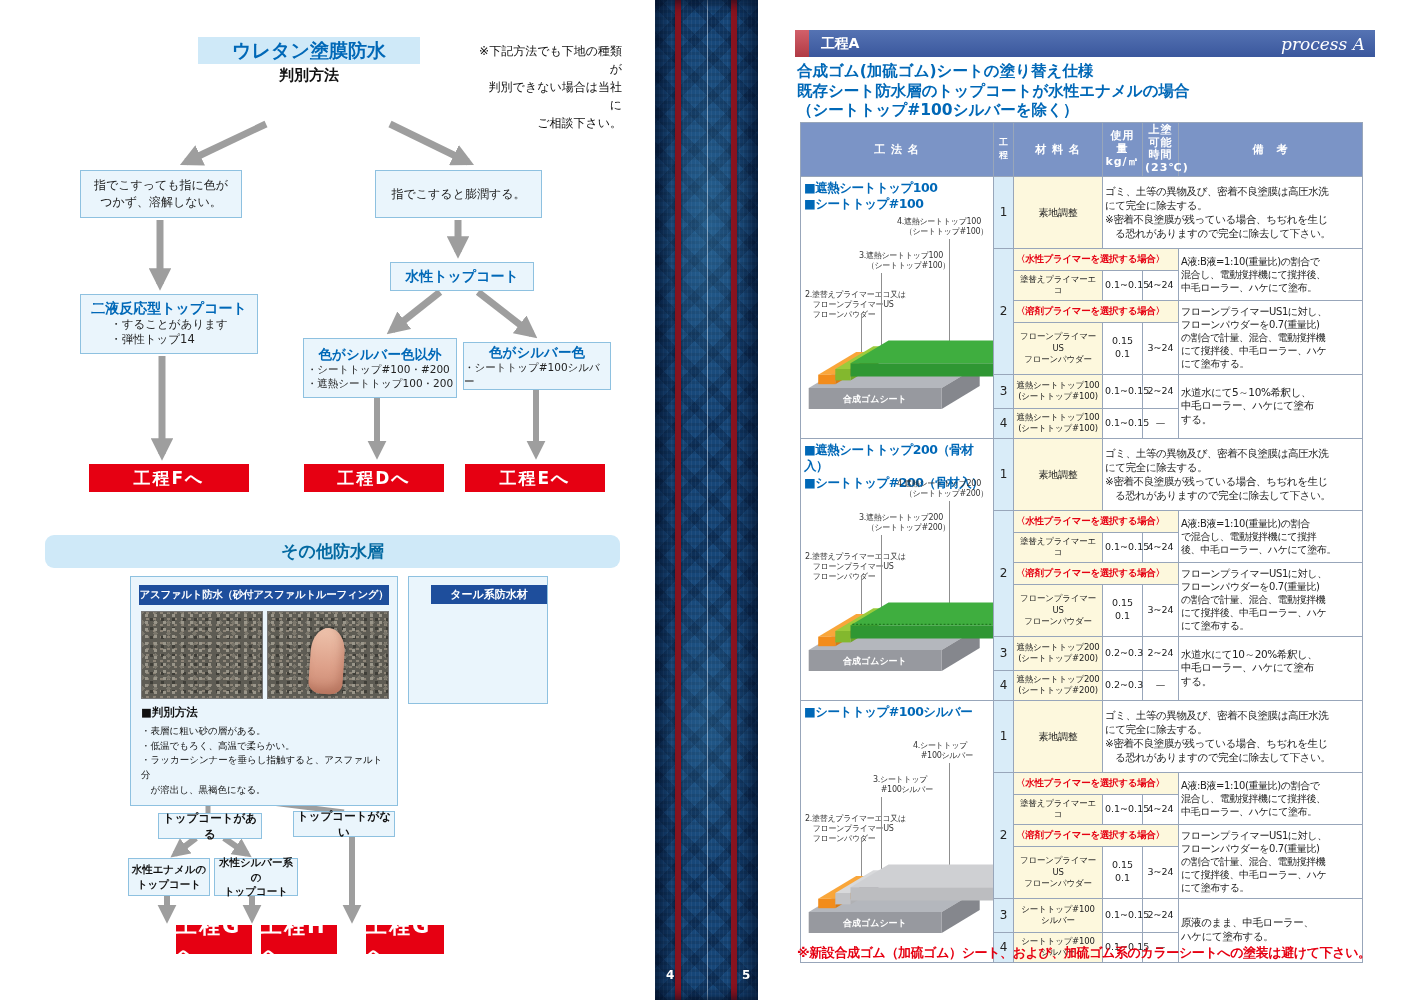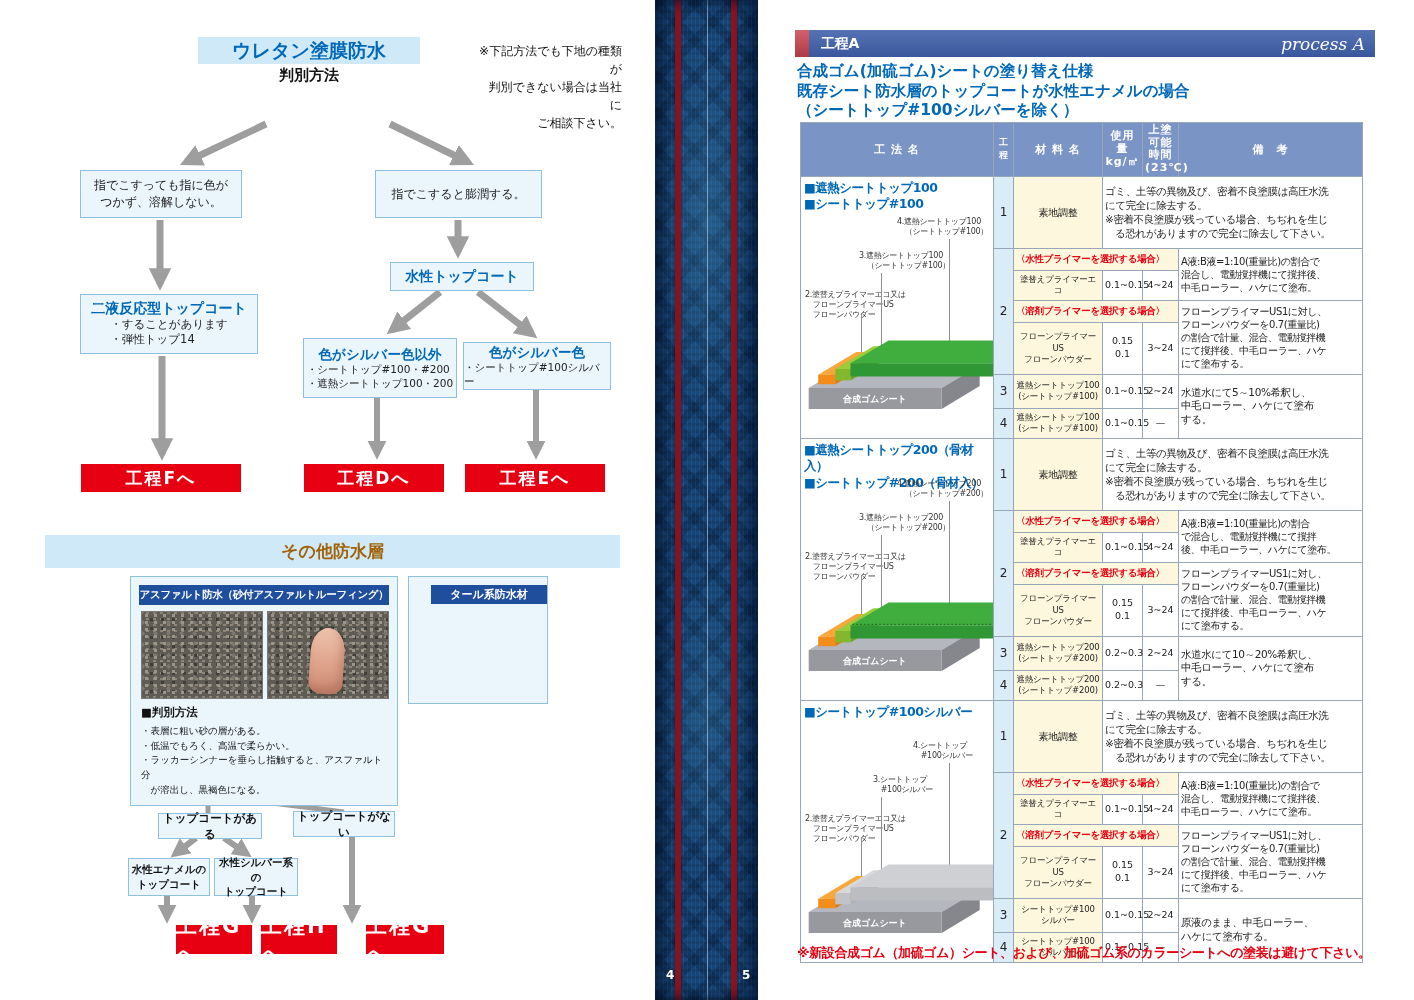--- a/index.html
+++ b/index.html
@@ -21,22 +21,22 @@
   .btitle{color:#0068b7;font-weight:bold;font-size:14px;line-height:1.2;}
   .btitle.sm{font-size:13.5px;}
   .bitems{font-size:10.5px;text-align:left;line-height:1.35;color:#222;}
   .bbold{font-weight:bold;font-size:11.5px;color:#111;}
 
   .redbox{position:absolute;background:#e60012;color:#fff;font-weight:bold;display:flex;
           align-items:center;justify-content:center;letter-spacing:2px;}
   .redbox.lg{font-size:17px;}
   .redbox.md{font-size:21px;margin-left:48px;}
 
-  .sec-bar{left:45px;top:535px;width:575px;height:33px;background:#cfe9f8;color:#a16207;
-           font-weight:bold;font-size:17px;display:flex;align-items:center;justify-content:center;}
+  .sec-bar{left:45px;top:535px;width:575px;height:33px;background:#cfe9f8;color:#0369a1;
+           font-weight:bold;font-size:17px;display:flex;align-items:center;justify-content:center;border-radius:9px;}
 
   .asphalt-box{left:130px;top:576px;width:266px;height:228px;background:#eaf5fc;border:1px solid #8ec1e0;}
   .dk-header{position:absolute;background:#1e4e9c;color:#fff;font-weight:bold;display:flex;
              align-items:center;justify-content:center;}
   .aph-h{left:8px;top:8px;width:250px;height:20px;font-size:10.5px;letter-spacing:-0.3px;}
   .photo{position:absolute;width:120px;height:86px;background-color:#5e5c54;border:1px solid #777;
     background-image:
       radial-gradient(circle,#9a968a 0 1.5px,transparent 1.6px),
       radial-gradient(circle,#3f3e38 0 1.5px,transparent 1.6px),
       radial-gradient(circle,#7b776c 0 2px,transparent 2.1px),
@@ -168,21 +168,21 @@
       <div class="btitle sm">色がシルバー色以外</div>
       <div class="bitems pre">・シートトップ#100・#200
 ・遮熱シートトップ100・200</div>
     </div>
 
     <div class="fbox" style="left:463px;top:342px;width:146px;height:46px;">
       <div class="btitle sm">色がシルバー色</div>
       <div class="bitems pre">・シートトップ#100シルバー</div>
     </div>
 
-    <div class="redbox lg" style="left:81px;top:464px;width:160px;height:28px;">工程Fへ</div>
+    <div class="redbox lg" style="left:89px;top:464px;width:160px;height:28px;">工程Fへ</div>
     <div class="redbox lg" style="left:304px;top:464px;width:140px;height:28px;">工程Dへ</div>
     <div class="redbox lg" style="left:465px;top:464px;width:140px;height:28px;">工程Eへ</div>
 
     <div class="abs sec-bar">その他防水層</div>
 
     <div class="abs asphalt-box">
       <div class="dk-header aph-h">アスファルト防水（砂付アスファルトルーフィング）</div>
       <div class="photo" style="left:10px;top:34px;"></div>
       <div class="photo" style="left:136px;top:34px;">
         <div class="finger"></div>

